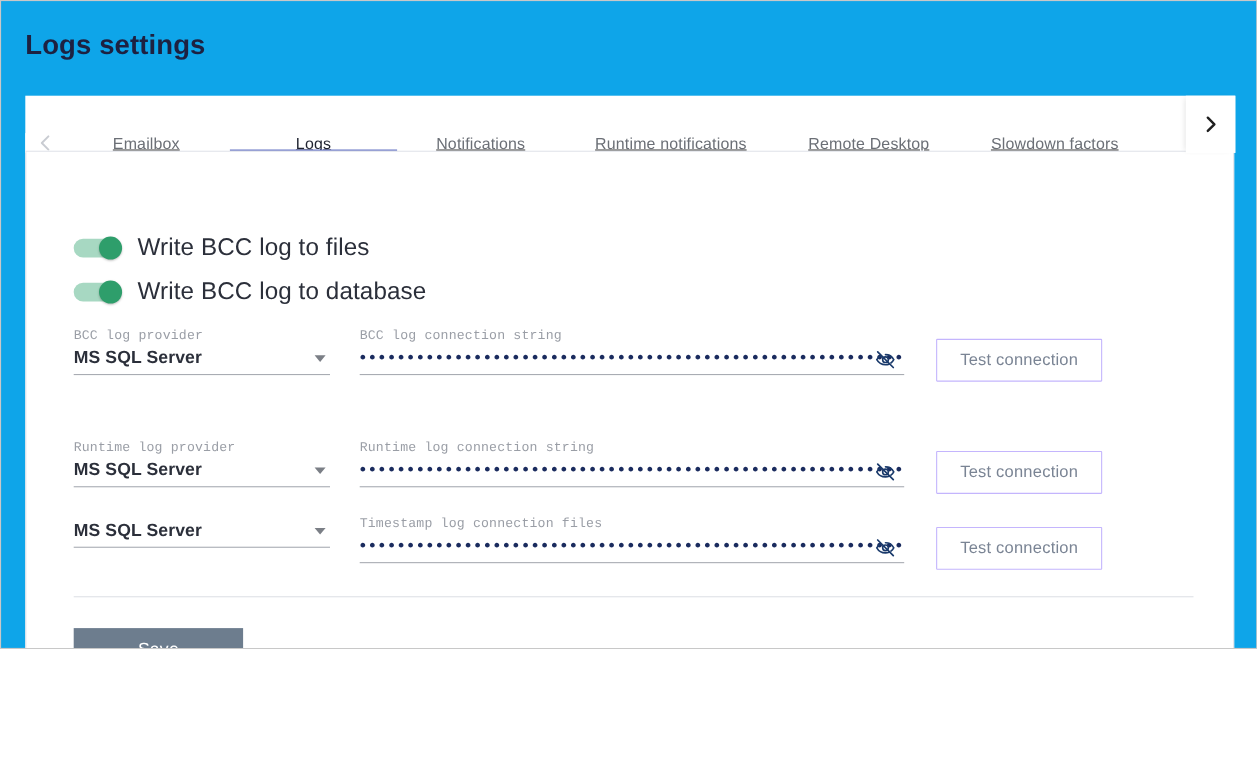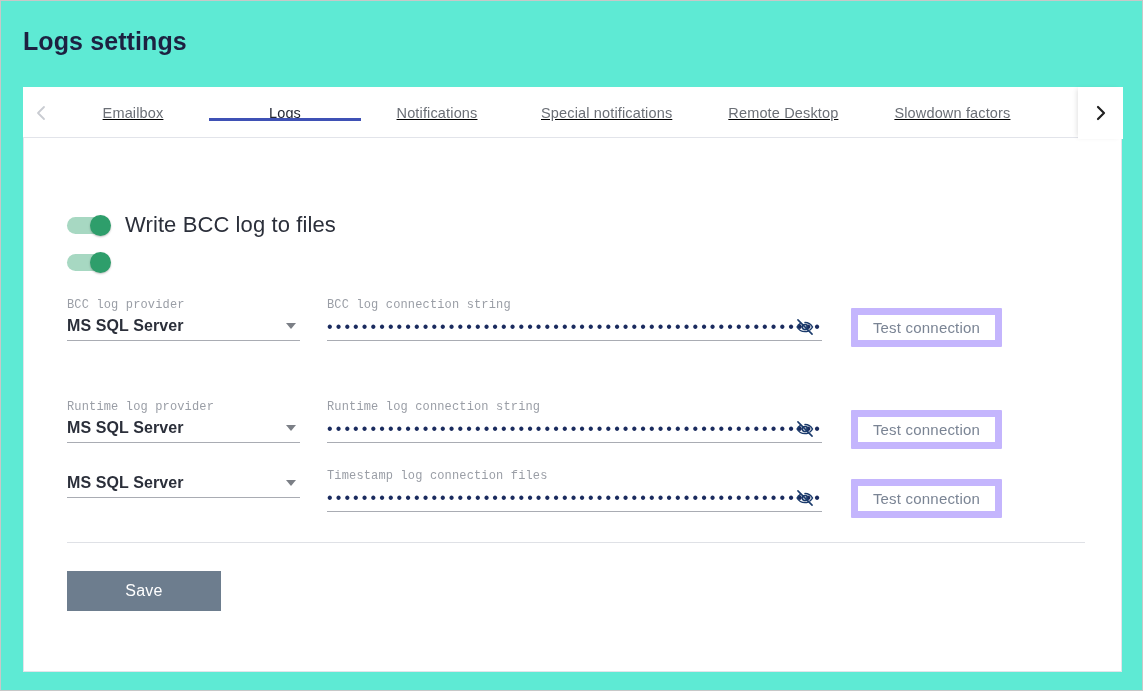--- a/index.html
+++ b/index.html
@@ -4,43 +4,43 @@
 <style>
   * { box-sizing: border-box; }
   html, body {
     margin: 0; padding: 0;
     width: 1143px; height: 691px;
     background: #ffffff;
     font-family: "Liberation Sans", sans-serif;
   }
   .page {
     position: relative;
-    width: 1143px; height: 691px;
-    background: #5eead4;
+    width: 1143px; height: 590px;
+    background: #0ea5e9;
     border: 1px solid #c8c8c8;
     overflow: hidden;
   }
 
   
   .page-title {
     position: absolute;
     left: 22px; top: 26px;
     font-size: 25px;
     font-weight: bold;
     color: #1d2141;
     letter-spacing: 0.1px;
   }
 
   
   .tabstrip {
     position: absolute;
     left: 22px; top: 86px;
     width: 1100px; height: 52px;
     display: flex;
-    align-items: center;
+    align-items: flex-end;
     background: #ffffff;
     text-decoration: underline;
   }
   .tab-nav {
     width: 34px;
     display: flex;
     align-items: center;
     justify-content: center;
     background: #ffffff;
     cursor: pointer;
@@ -215,21 +215,21 @@
     justify-content: center;
   }
 
   
   .test-btn {
     position: absolute;
     left: 827px;
     top: 10px;
     width: 151px;
     height: 39px;
-    border: 7px solid #c4b5fd;
+    border: 1px solid #c4b5fd;
     background: #ffffff;
     color: #7a8494;
     font-size: 15px;
     font-family: "Liberation Sans", sans-serif;
     letter-spacing: 0.2px;
     cursor: pointer;
     border-radius: 1px;
   }
 
   
@@ -273,21 +273,21 @@
       <div class="tab">
         <span>Emailbox</span>
       </div>
       <div class="tab active">
         <span>Logs</span>
       </div>
       <div class="tab">
         <span>Notifications</span>
       </div>
       <div class="tab">
-        <span>Special notifications</span>
+        <span>Runtime notifications</span>
       </div>
       <div class="tab">
         <span>Remote Desktop</span>
       </div>
       <div class="tab">
         <span>Slowdown factors</span>
       </div>
     </div>
 
     <div class="tab-nav right">
@@ -307,20 +307,21 @@
         <div class="knob"></div>
       </div>
       <div class="toggle-label">Write BCC log to files</div>
     </div>
 
     <div class="toggle-row r2">
       <div class="switch">
         <div class="track"></div>
         <div class="knob"></div>
       </div>
+      <div class="toggle-label">Write BCC log to database</div>
     </div>
 
     <div class="form-row fr1">
       <div class="field select-field">
         <div class="field-label">BCC log provider</div>
         <div class="field-value">
           <span>MS SQL Server</span>
           <span class="select-arrow"></span>
         </div>
         <div class="field-underline"></div>

